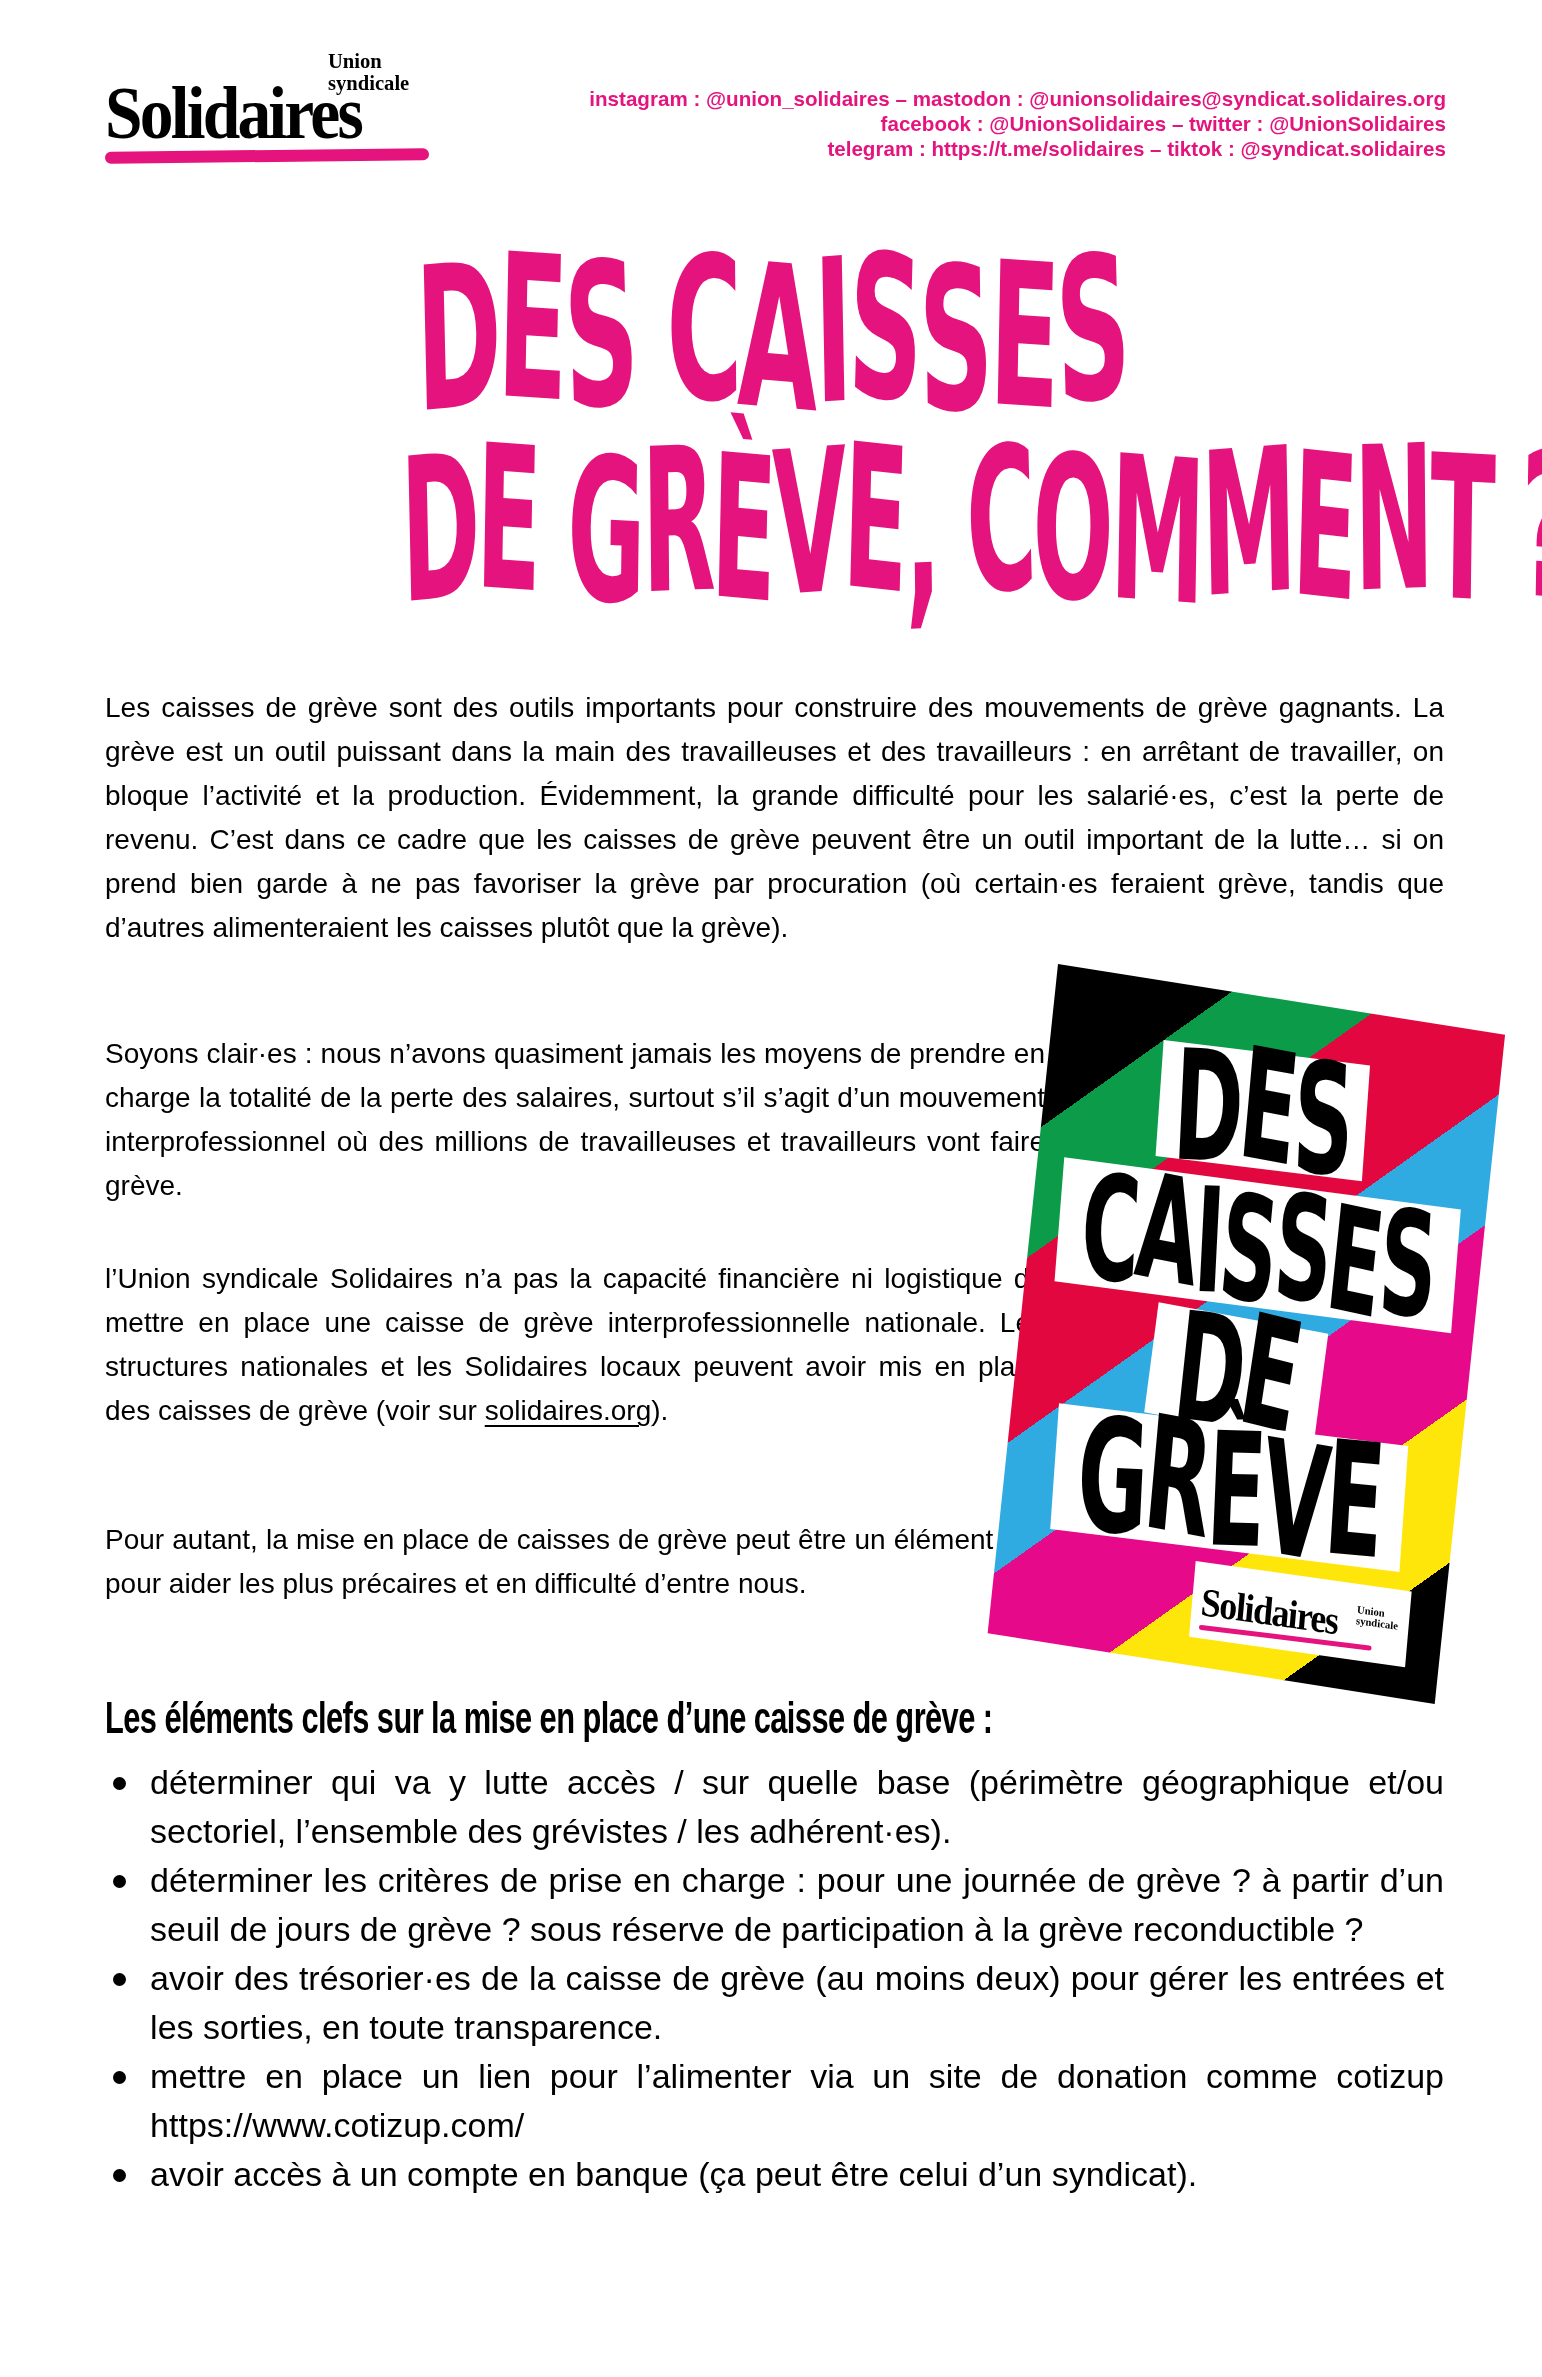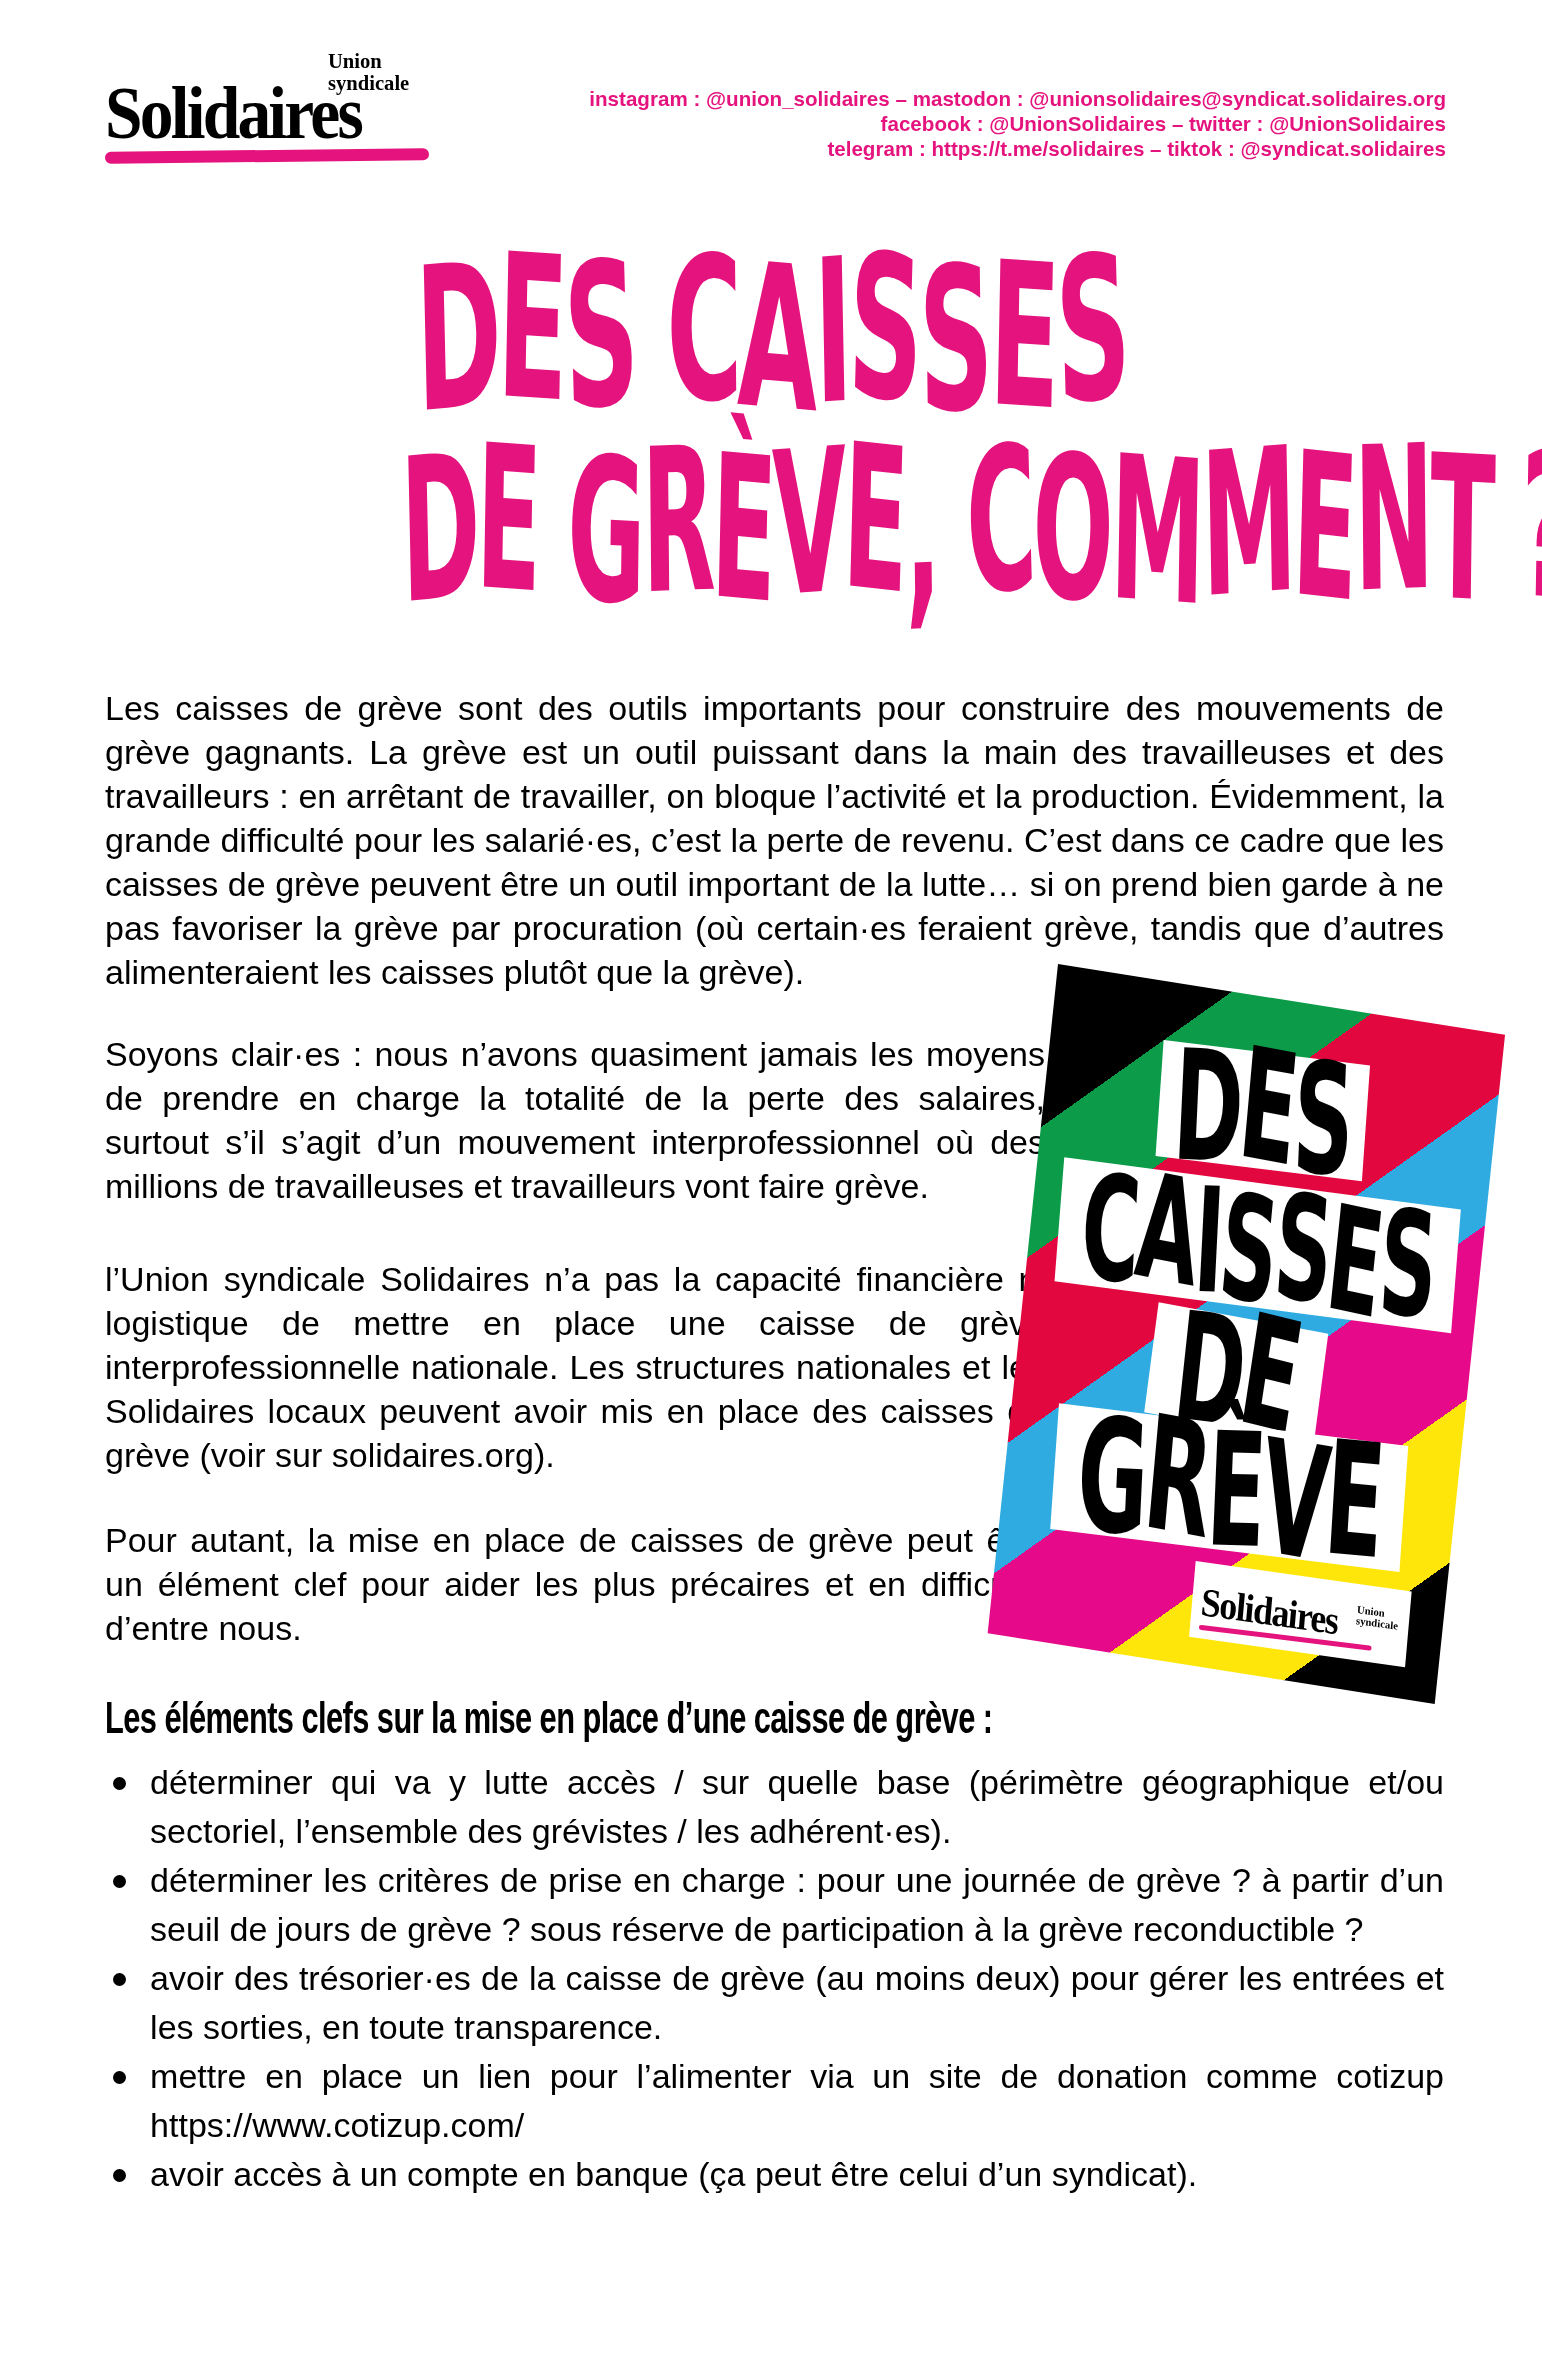--- a/index.html
+++ b/index.html
@@ -26,26 +26,26 @@
 
   
   .title-l1,.title-l2{position:absolute;left:0;width:1542px;text-align:center}
   .title-l1{top:235px;transform:scaleX(0.52);transform-origin:50% 0}
   .title-l2{top:426px;transform:scaleX(0.48);transform-origin:50% 0}
   .jag{font-family:"DejaVu Sans",sans-serif;font-weight:bold;line-height:1;white-space:nowrap;
         letter-spacing:-0.04em}
   .title-text{font-size:199px;color:var(--pink)}
 
   
-  .body-text{position:absolute;font-size:34px;line-height:44px;text-align:justify}
+  .body-text{position:absolute;font-size:28px;line-height:44px;text-align:justify}
   #p1{left:105px;top:686px;width:1339px}
   #p2{left:105px;top:1032px;width:940px}
   #p3{left:105px;top:1257px;width:940px}
   #p4{left:105px;top:1518px;width:940px}
-  .inline-link{text-decoration-thickness:2.3px;text-underline-offset:5.3px}
+  .inline-link{text-decoration:underline;text-decoration-thickness:2.3px;text-underline-offset:5.3px}
 
   
   .section-heading{position:absolute;left:105px;top:1693px;font-weight:bold;font-size:44px;
         letter-spacing:-0.8px;white-space:nowrap;transform:scaleX(0.70);transform-origin:0 50%}
   .bullets{position:absolute;left:105px;top:1758px;width:1339px;list-style:none;
         font-size:34px;line-height:49px}
   .bullets li{display:flex;align-items:flex-start}
   .dot{flex:0 0 auto;width:13px;height:13px;border-radius:50%;background:#000;margin:19px 24.5px 0 7.6px}
   .b-text{flex:1;text-align:justify}
 

